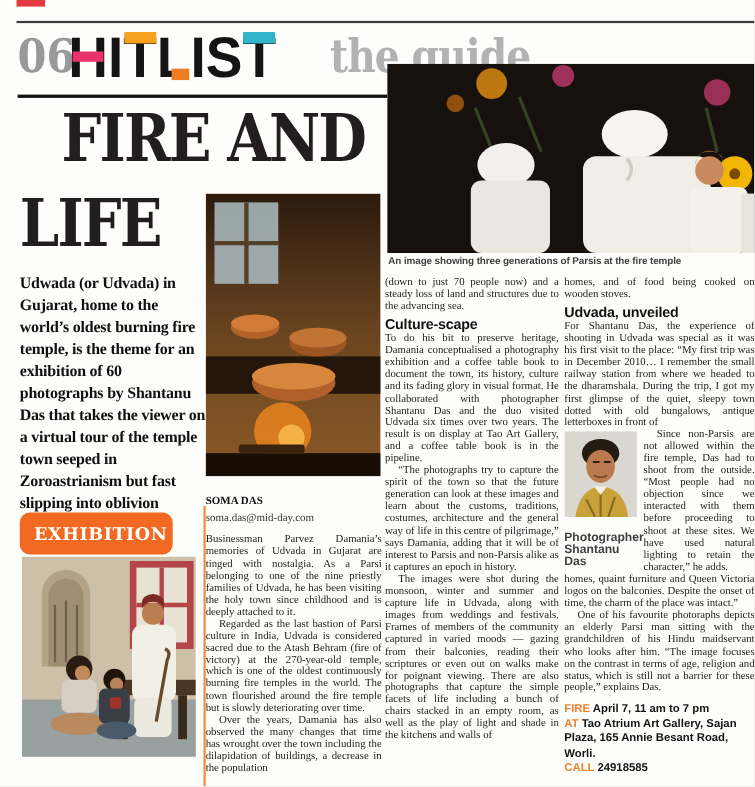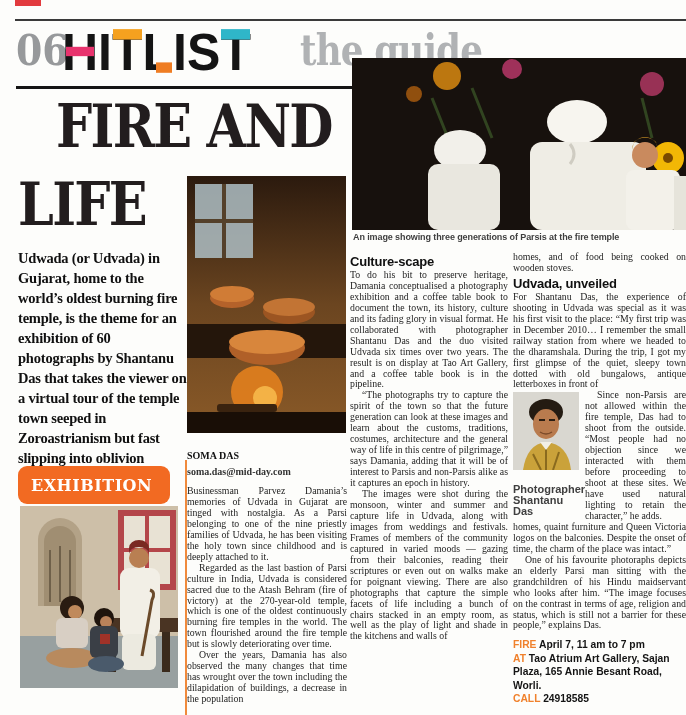--- a/index.html
+++ b/index.html
@@ -33,34 +33,34 @@
   
   .headline{font-family:"DejaVu Serif",serif;font-weight:bold;color:#221d1e;
             font-size:60px;line-height:1;letter-spacing:-2px;transform:scaleX(.85);
             transform-origin:0 0;white-space:nowrap;}
   .hl1{left:56px;top:96px;}
   .hl2{left:18px;top:174px;}
 
   .standfirst{left:18px;top:248px;width:170px;font-weight:bold;font-size:14.5px;
               line-height:20px;color:#101010;letter-spacing:-.2px;}
 
-  .tag{left:18px;top:466px;width:152px;height:38px;background:#f26a22;border-radius:9px;
+  .tag{left:18px;top:466px;width:139px;height:38px;background:#f26a22;border-radius:9px;
        display:flex;align-items:center;padding-left:13px;box-sizing:border-box;text-align:center;}
   .tag span{font-family:"DejaVu Serif",serif;font-weight:bold;font-size:16px;
             letter-spacing:.5px;color:#fff;}
   .orange-vrule{left:185px;top:460px;width:2px;height:255px;background:#f08a3c;}
 
   
   .caption{font-family:"Liberation Sans",sans-serif;font-weight:bold;font-size:9px;
            line-height:11.5px;color:#3f3f3f;letter-spacing:-.1px;}
   .cap-temple{left:353px;top:232px;width:330px;}
   .cap-kitchen{left:187px;top:436px;width:162px;}
   .cap-elderly{left:20px;top:690px;width:160px;}
   .byline-name{left:187px;top:450px;font-weight:bold;font-size:10px;color:#111;}
-  .byline-email{left:187px;top:466px;font-size:10px;color:#333;font-weight:bold;}
+  .byline-email{left:187px;top:466px;font-size:10px;color:#333;}
 
   
   .bodycol{font-size:9.8px;line-height:10.95px;text-align:justify;overflow:hidden;}
   .col1{left:187px;top:486px;width:160px;height:228px;}
   .col2{left:350px;top:252px;width:158px;height:462px;}
   .col3{left:513px;top:252px;width:173px;height:462px;}
   .para{margin:0;}
   .para.indent{text-indent:12px;}
   .subhead{font-family:"Liberation Sans",sans-serif;font-weight:bold;font-size:13px;
            color:#101010;margin:5px 0 2px;letter-spacing:-.2px;}
@@ -159,20 +159,21 @@
   <div class="abs byline-name">SOMA DAS</div>
   <div class="abs byline-email">soma.das@mid-day.com</div>
 
   <div class="abs bodycol col1">
     <p class="para">Businessman Parvez Damania’s memories of Udvada in Gujarat are tinged with nostalgia. As a Parsi belonging to one of the nine priestly families of Udvada, he has been visiting the holy town since childhood and is deeply attached to it.</p>
     <p class="para indent">Regarded as the last bastion of Parsi culture in India, Udvada is considered sacred due to the Atash Behram (fire of victory) at the 270-year-old temple, which is one of the oldest continuously burning fire temples in the world. The town flourished around the fire temple but is slowly deteriorating over time.</p>
     <p class="para indent">Over the years, Damania has also observed the many changes that time has wrought over the town including the dilapidation of buildings, a decrease in the population</p>
   </div>
 
   <div class="abs bodycol col2">
+    <p class="para">(down to just 70 people now) and a steady loss of land and structures due to the advancing sea.</p>
     <div class="subhead">Culture-scape</div>
     <p class="para">To do his bit to preserve heritage, Damania conceptualised a photography exhibition and a coffee table book to document the town, its history, culture and its fading glory in visual format. He collaborated with photographer Shantanu Das and the duo visited Udvada six times over two years. The result is on display at Tao Art Gallery, and a coffee table book is in the pipeline.</p>
     <p class="para indent">“The photographs try to capture the spirit of the town so that the future generation can look at these images and learn about the customs, traditions, costumes, architecture and the general way of life in this centre of pilgrimage,” says Damania, adding that it will be of interest to Parsis and non-Parsis alike as it captures an epoch in history.</p>
     <p class="para indent">The images were shot during the monsoon, winter and summer and capture life in Udvada, along with images from weddings and festivals. Frames of members of the community captured in varied moods — gazing from their balconies, reading their scriptures or even out on walks make for poignant viewing. There are also photographs that capture the simple facets of life including a bunch of chairs stacked in an empty room, as well as the play of light and shade in the kitchens and walls of</p>
   </div>
 
   <div class="abs bodycol col3">
     <p class="para">homes, and of food being cooked on wooden stoves.</p>
     <div class="subhead">Udvada, unveiled</div>
     <p class="para">For Shantanu Das, the experience of shooting in Udvada was special as it was his first visit to the place: “My first trip was in December 2010… I remember the small railway station from where we headed to the dharamshala. During the trip, I got my first glimpse of the quiet, sleepy town dotted with old bungalows, antique letterboxes in front of</p>

